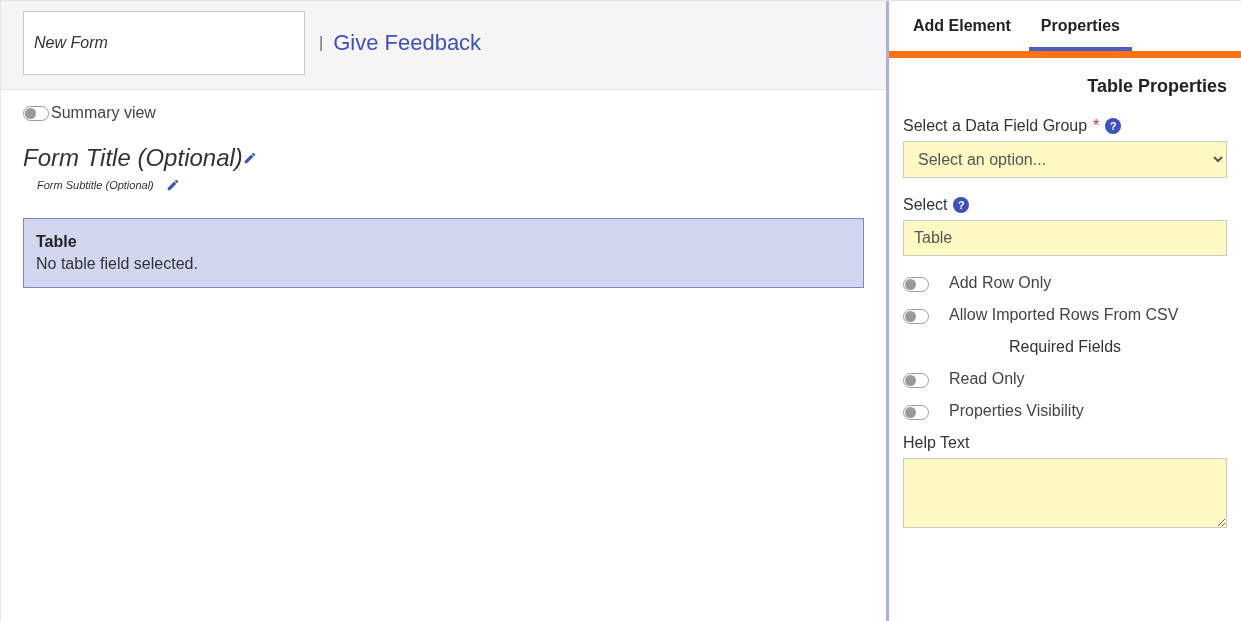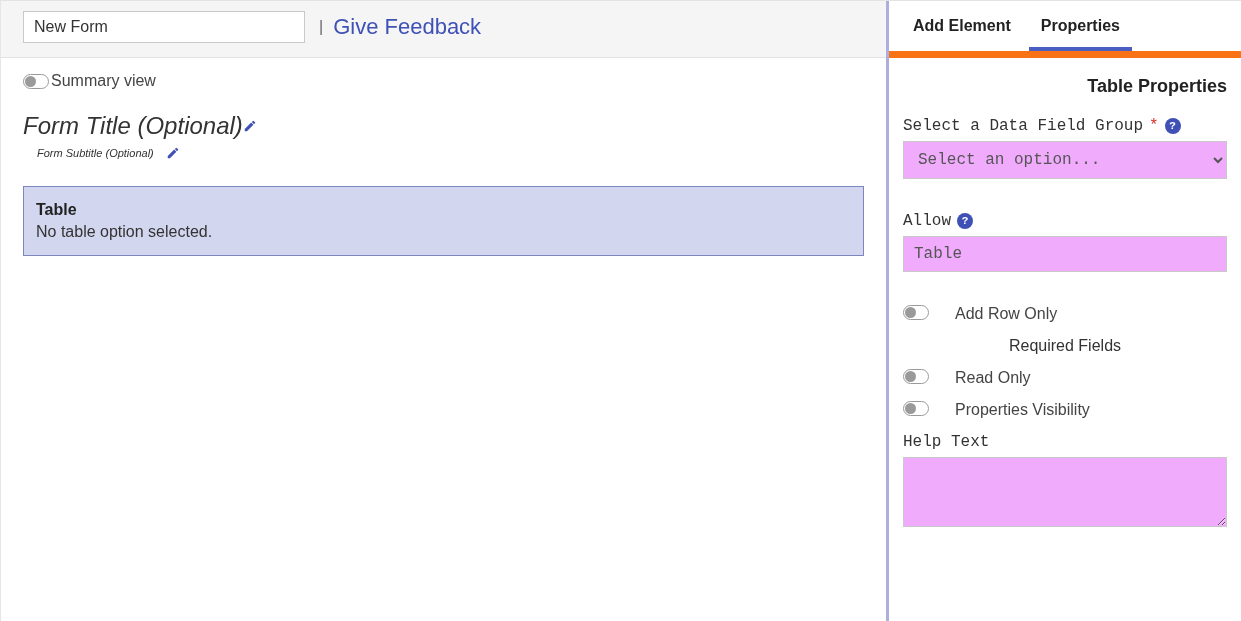--- a/index.html
+++ b/index.html
@@ -25,26 +25,27 @@
     background: #fff;
   }
   .topbar {
     background: #f5f5f6;
     border-bottom: 1px solid #e3e3e3;
     padding: 10px 22px 14px 22px;
     display: flex; align-items: center;
   }
   .form-name-input {
     width: 282px;
-    padding: 6px 10px;
+    padding: 22px 10px;
     font-size: 16px;
     border: 1px solid #c9c9c9;
     background: #fff;
     color: #333;
     font-family: inherit;
+    font-style: italic;
   }
   .divider { margin: 0 10px 0 14px; color: #666; font-size: 16px; }
   .feedback-link {
     color: #3f51b5;
     font-size: 22px;
     text-decoration: none;
     cursor: pointer;
   }
 
   .canvas {
@@ -129,21 +130,21 @@
     overflow-y: auto;
     flex: 1;
   }
   .panel-title {
     text-align: right;
     font-size: 18px;
     font-weight: 600;
     color: #222;
     margin-bottom: 20px;
   }
-  .field { margin-bottom: 33px; font-family: Liberation Mono, monospace; }
+  .field { margin-bottom: 18px; }
   .flabel {
     font-size: 16px;
     color: #333;
     display: flex; align-items: center; gap: 6px;
     margin-bottom: 6px;
   }
   .req { color: #d93025; }
   .help-badge {
     width: 16px; height: 16px;
     border-radius: 50%;
@@ -153,28 +154,28 @@
     font-weight: bold;
     display: inline-flex;
     align-items: center; justify-content: center;
     cursor: pointer;
   }
   select.sel, input.txt, textarea.ta {
     width: 100%;
     padding: 8px 10px;
     font-size: 16px;
     border: 1px solid #c9c9c9;
-    background: #f0abfc;
+    background: #fef9c3;
     font-family: inherit;
     color: #555;
   }
   select.sel { color: #555; }
   textarea.ta { height: 70px; resize: vertical; }
 
-  .opt-row { display: flex; align-items: flex-start; gap: 26px; margin-bottom: 14px; }
+  .opt-row { display: flex; align-items: flex-end; gap: 20px; margin-bottom: 14px; }
   .section-hdr {
     font-size: 16px; color: #333; margin: 6px 0 14px 0; text-align: center;
   }
 </style>
 </head>
 <body>
 
 <div class="app">
   <div class="main">
 
@@ -200,21 +201,21 @@
 
       <div class="fsubtitle-row">
         <p class="fsubtitle">Form Subtitle (Optional)</p>
         <svg class="pencil" viewBox="0 0 24 24">
           <path fill="currentColor" d="M3 17.25V21h3.75L17.81 9.94l-3.75-3.75L3 17.25zM20.71 7.04a1 1 0 0 0 0-1.41l-2.34-2.34a1 1 0 0 0-1.41 0l-1.83 1.83 3.75 3.75 1.83-1.83z"></path>
         </svg>
       </div>
 
       <div class="table-block">
         <div class="tb-title">Table</div>
-        <div class="tb-msg">No table option selected.</div>
+        <div class="tb-msg">No table field selected.</div>
       </div>
 
     </div>
   </div>
 
   <div class="side">
     <div class="tabs">
       <div class="tab">Add Element</div>
       <div class="tab active">Properties</div>
     </div>
@@ -228,31 +229,35 @@
           <span class="req">*</span>
           <span class="help-badge">?</span>
         </div>
         <select class="sel">
           <option>Select an option...</option>
         </select>
       </div>
 
       <div class="field">
         <div class="flabel">
-          <span>Allow</span>
+          <span>Select</span>
           <span class="help-badge">?</span>
         </div>
         <input class="txt" type="text" value="Table" style="">
       </div>
 
       <div class="opt-row">
         <div class="toggle"></div>
         <span class="toggle-label">Add Row Only</span>
       </div>
 
+      <div class="opt-row">
+        <div class="toggle"></div>
+        <span class="toggle-label">Allow Imported Rows From CSV</span>
+      </div>
 
       <div class="section-hdr">Required Fields</div>
 
 
       <div class="opt-row">
         <div class="toggle"></div>
         <span class="toggle-label">Read Only</span>
       </div>
 
       <div class="opt-row">

